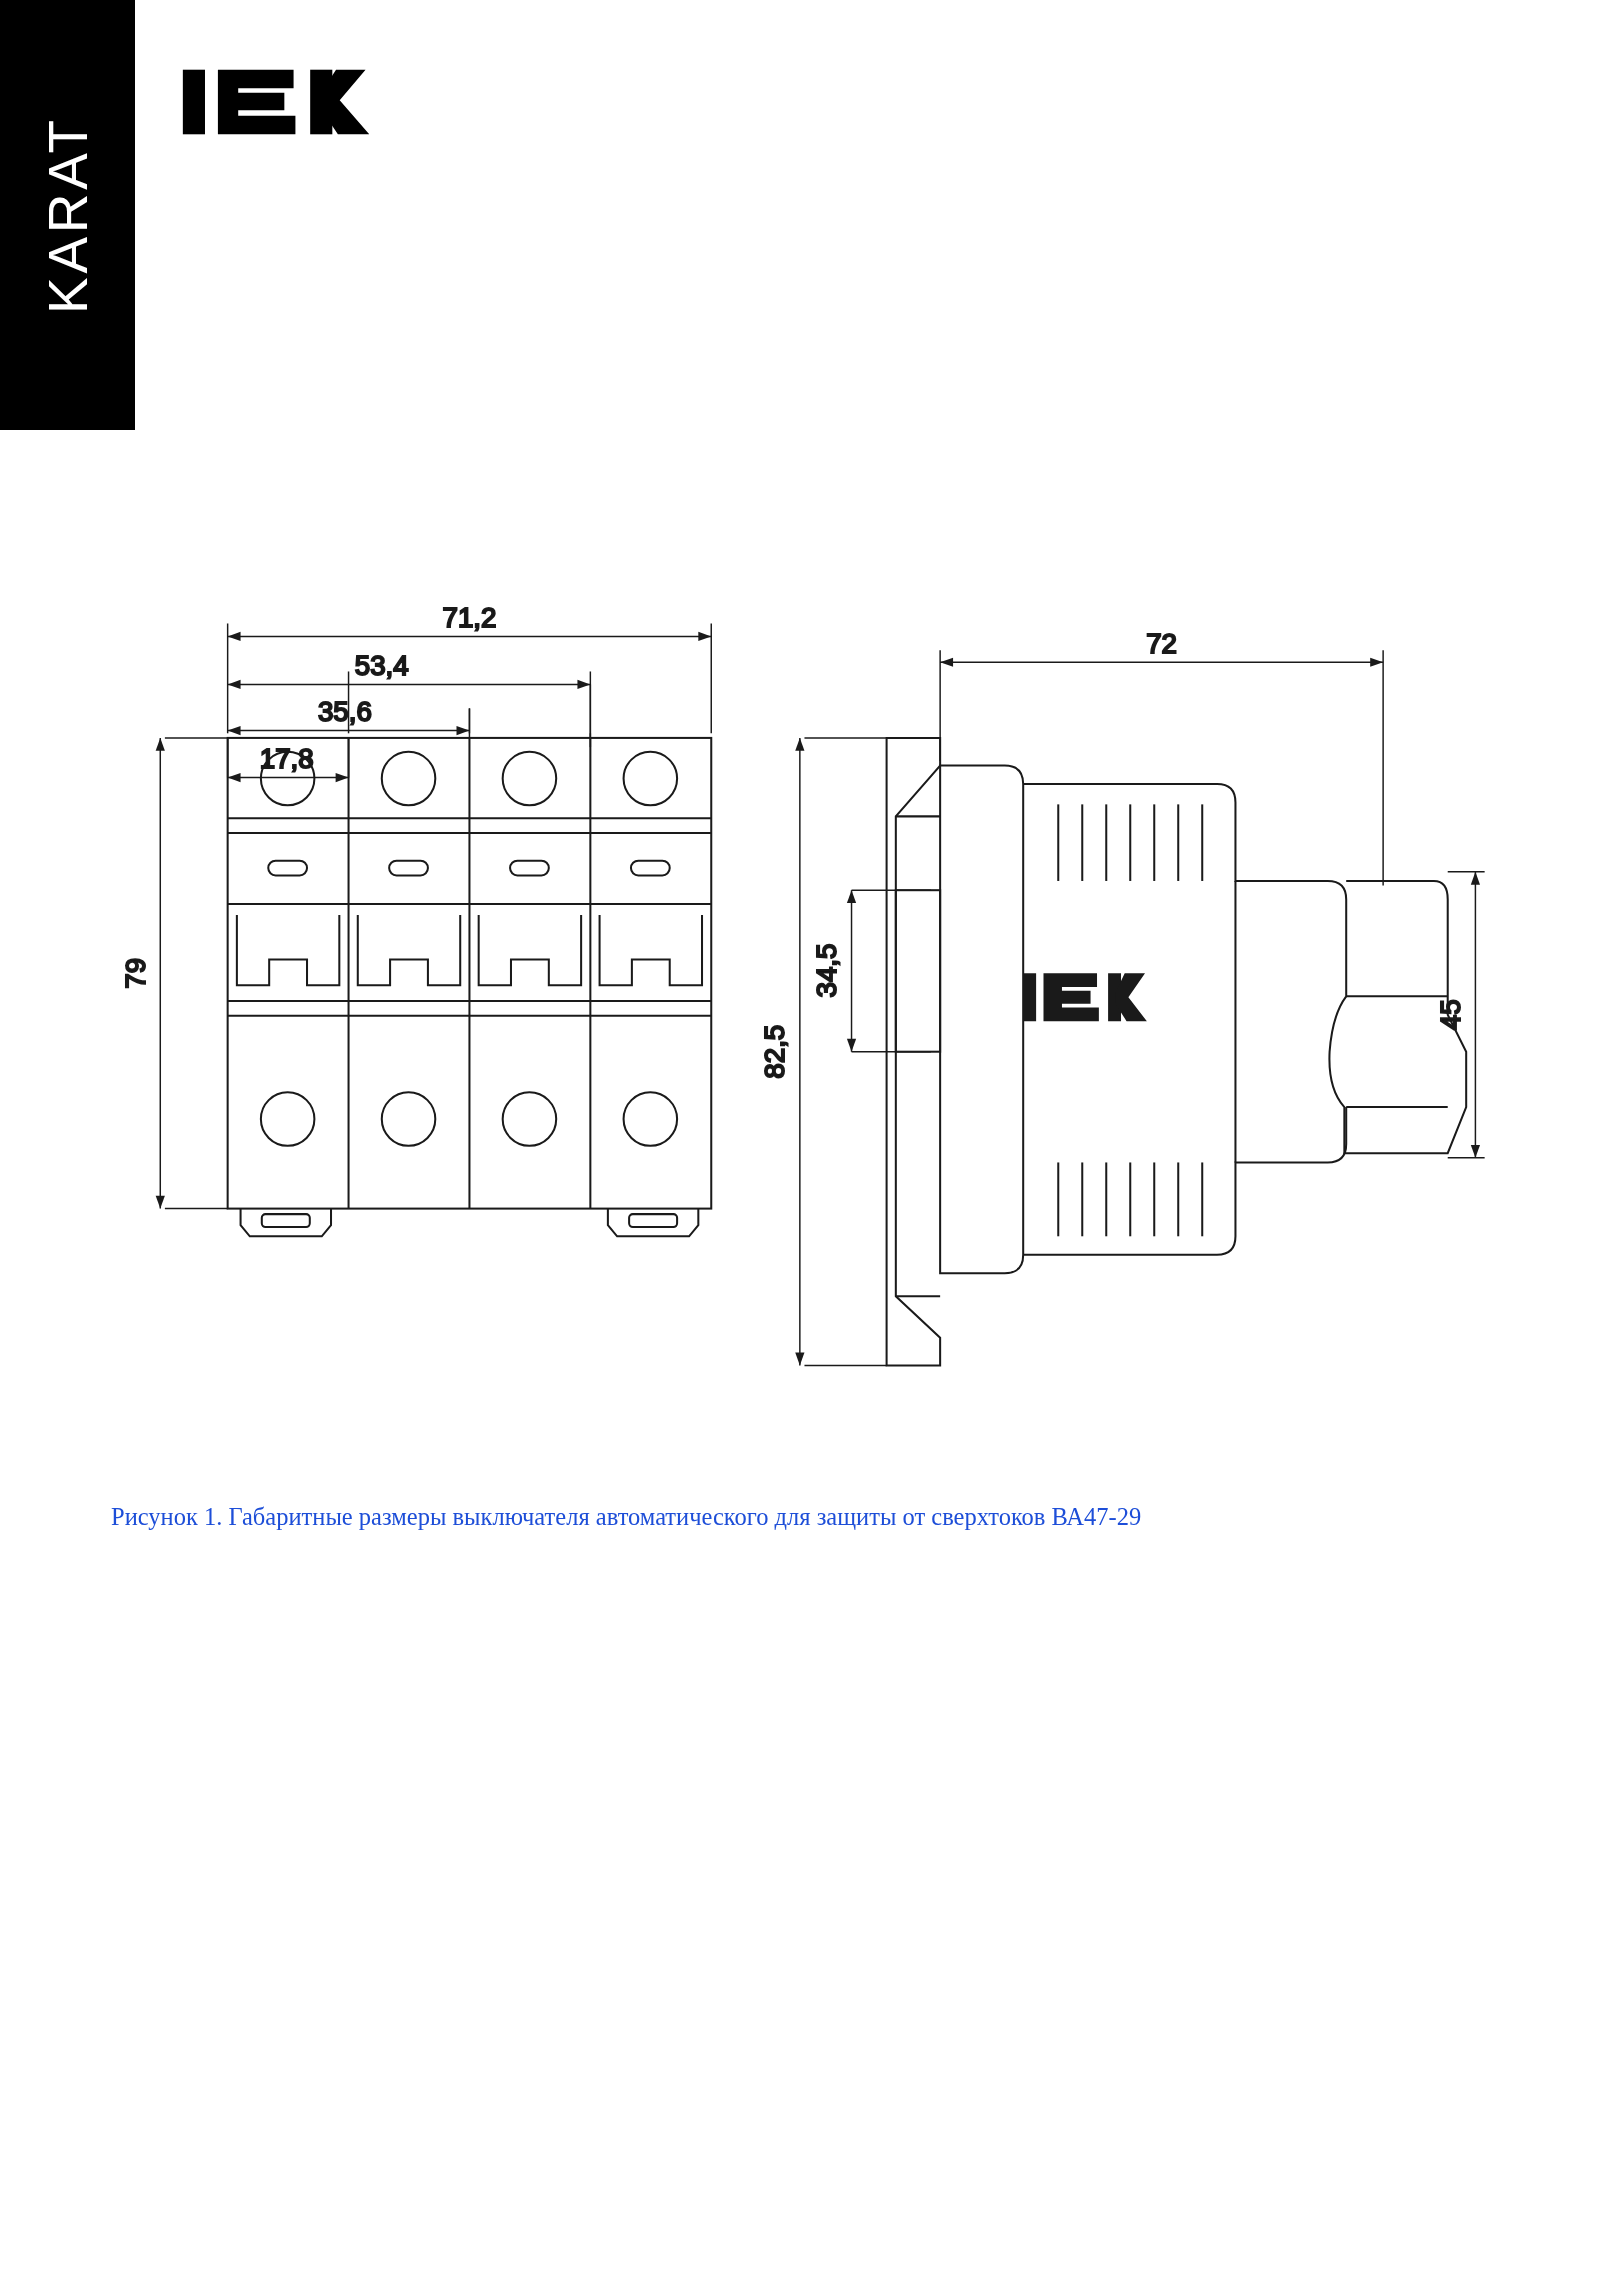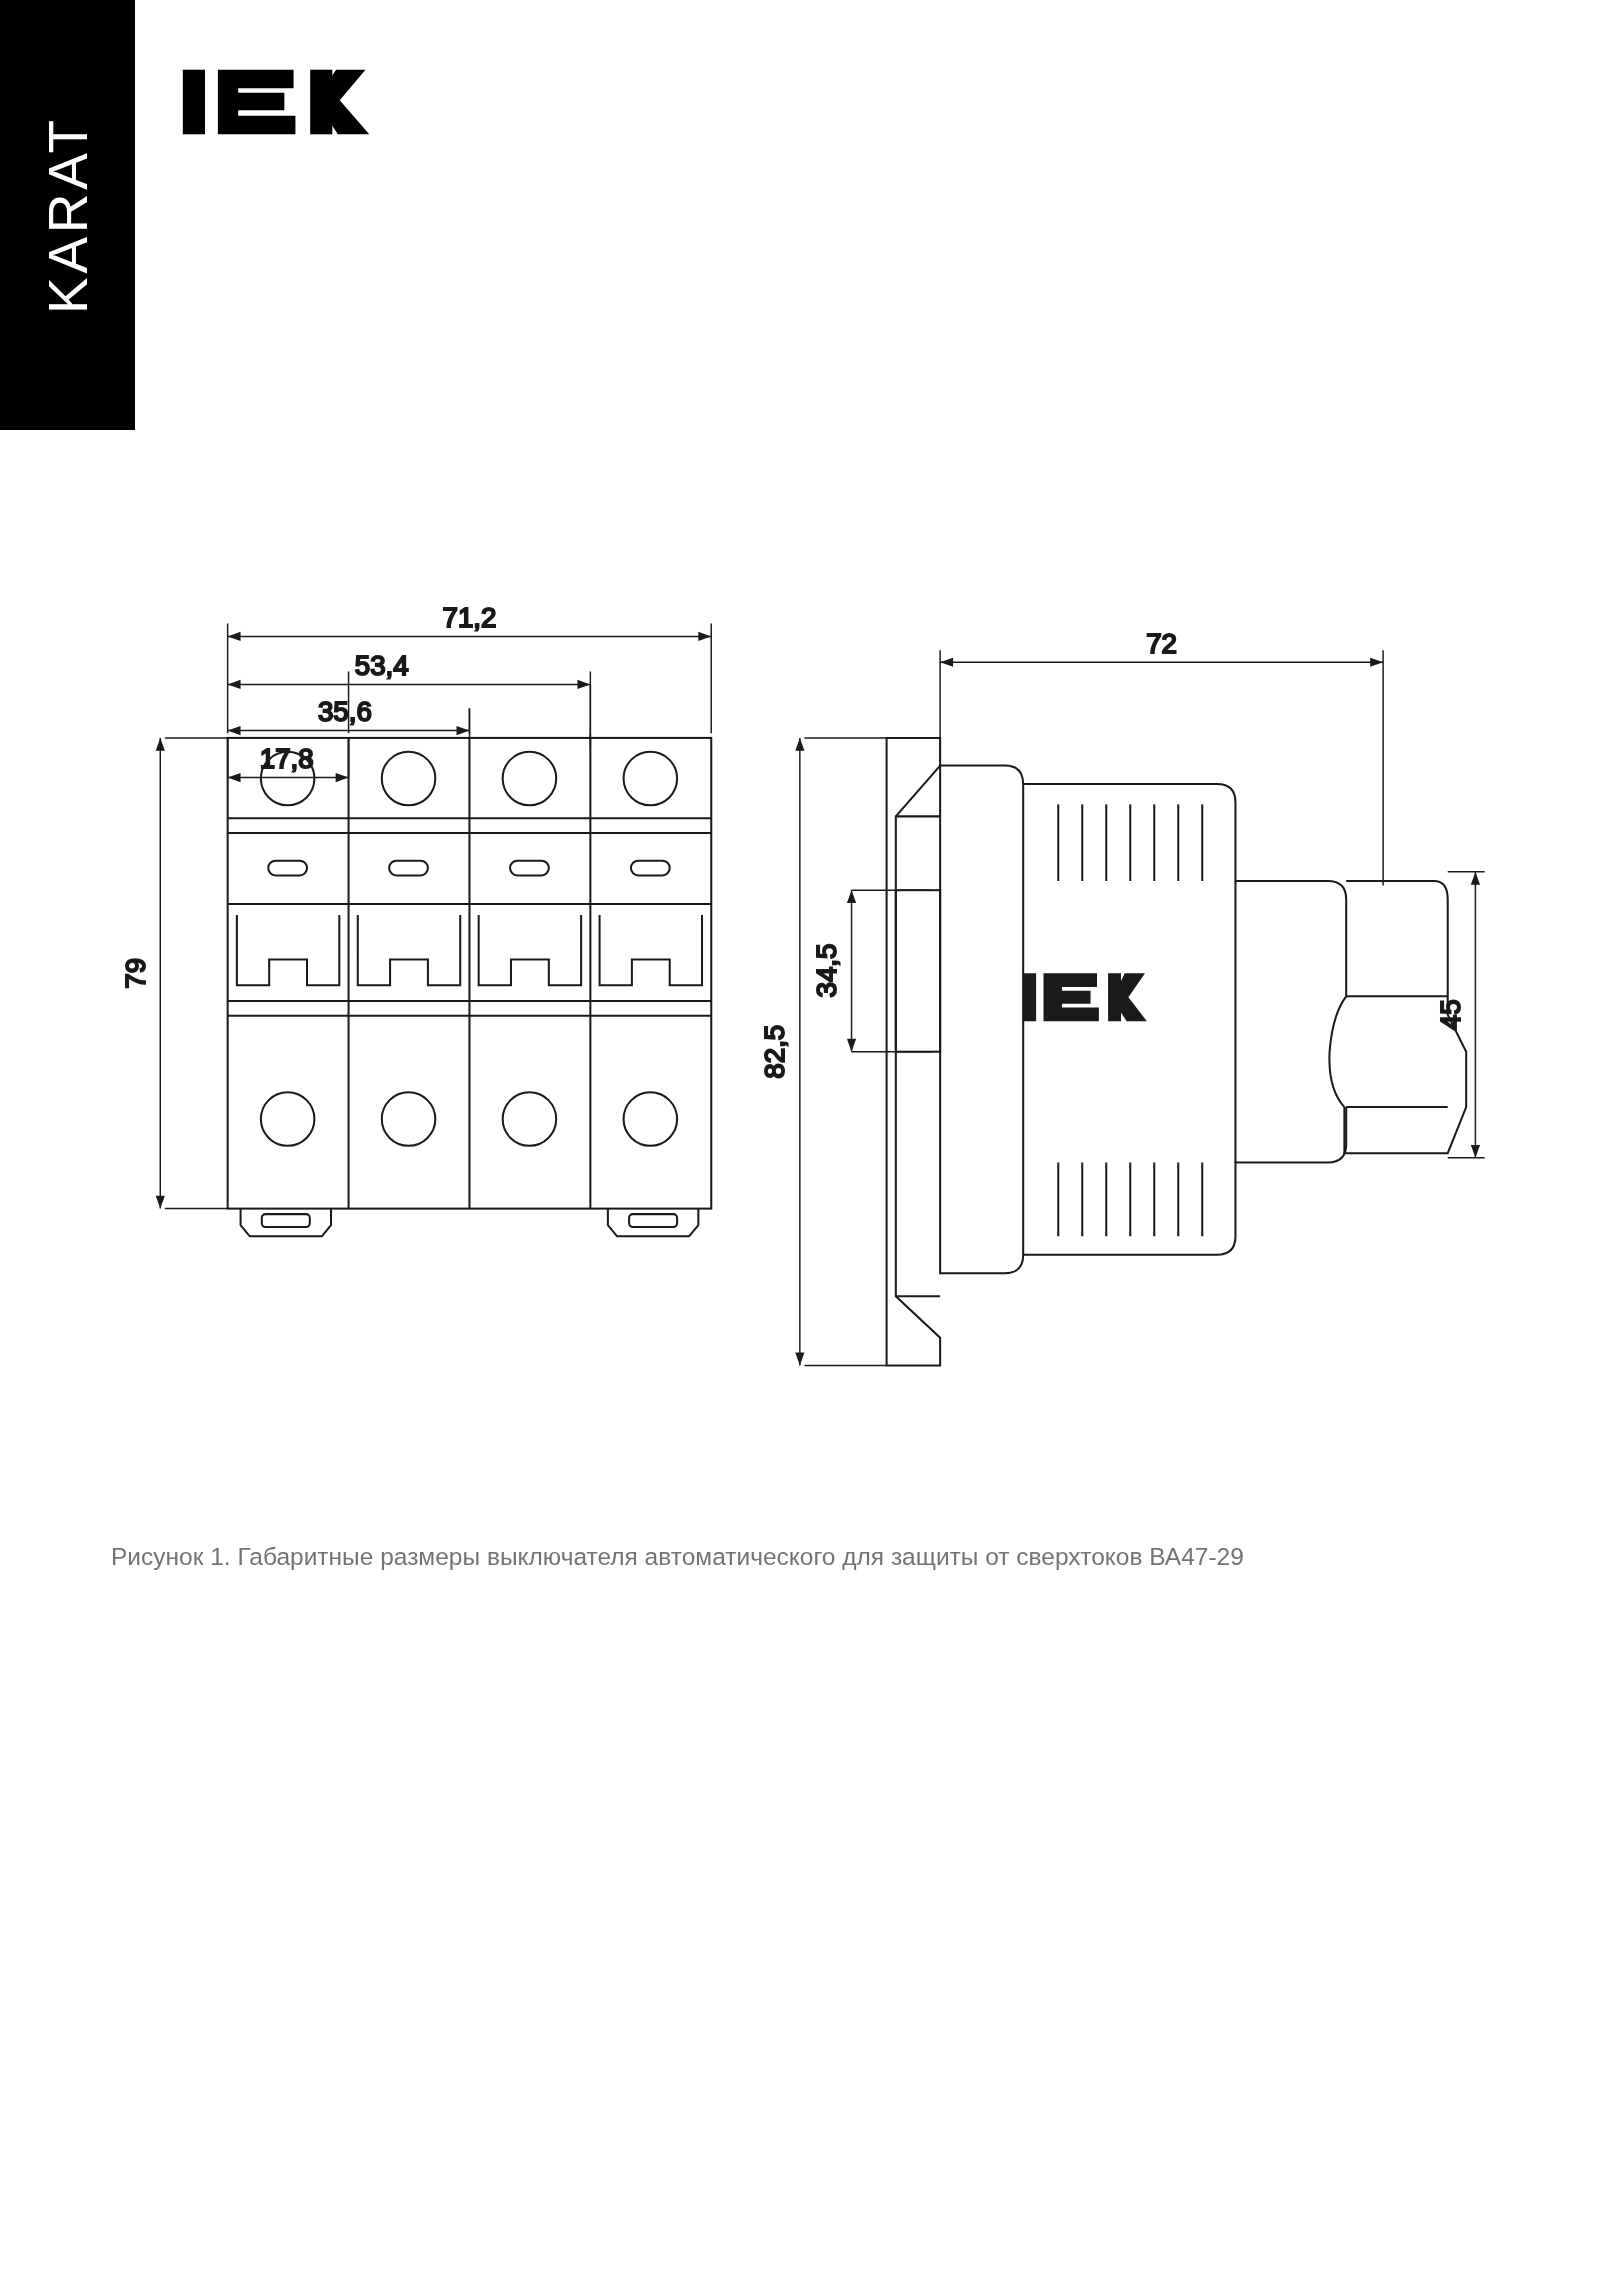--- a/index.html
+++ b/index.html
@@ -65,24 +65,23 @@
   }
 
   
   #figure-caption {
     position: absolute;
     left: 111px;
     top: 1500px;
     width: 1403px;
     font-size: 24.5px;
     line-height: 1.35;
-    color: #737373;
-    font-family: Liberation Sans, sans-serif;
+    color: #1d4ed8;
+    font-family: Liberation Serif, serif;
     letter-spacing: 0px;
-    margin-top: 40px;
   }
 
   .dim-text {
     font-family: "Liberation Sans", sans-serif;
     font-size: 30px;
     fill: #111111;
   }
 </style>
 </head>
 <body>

